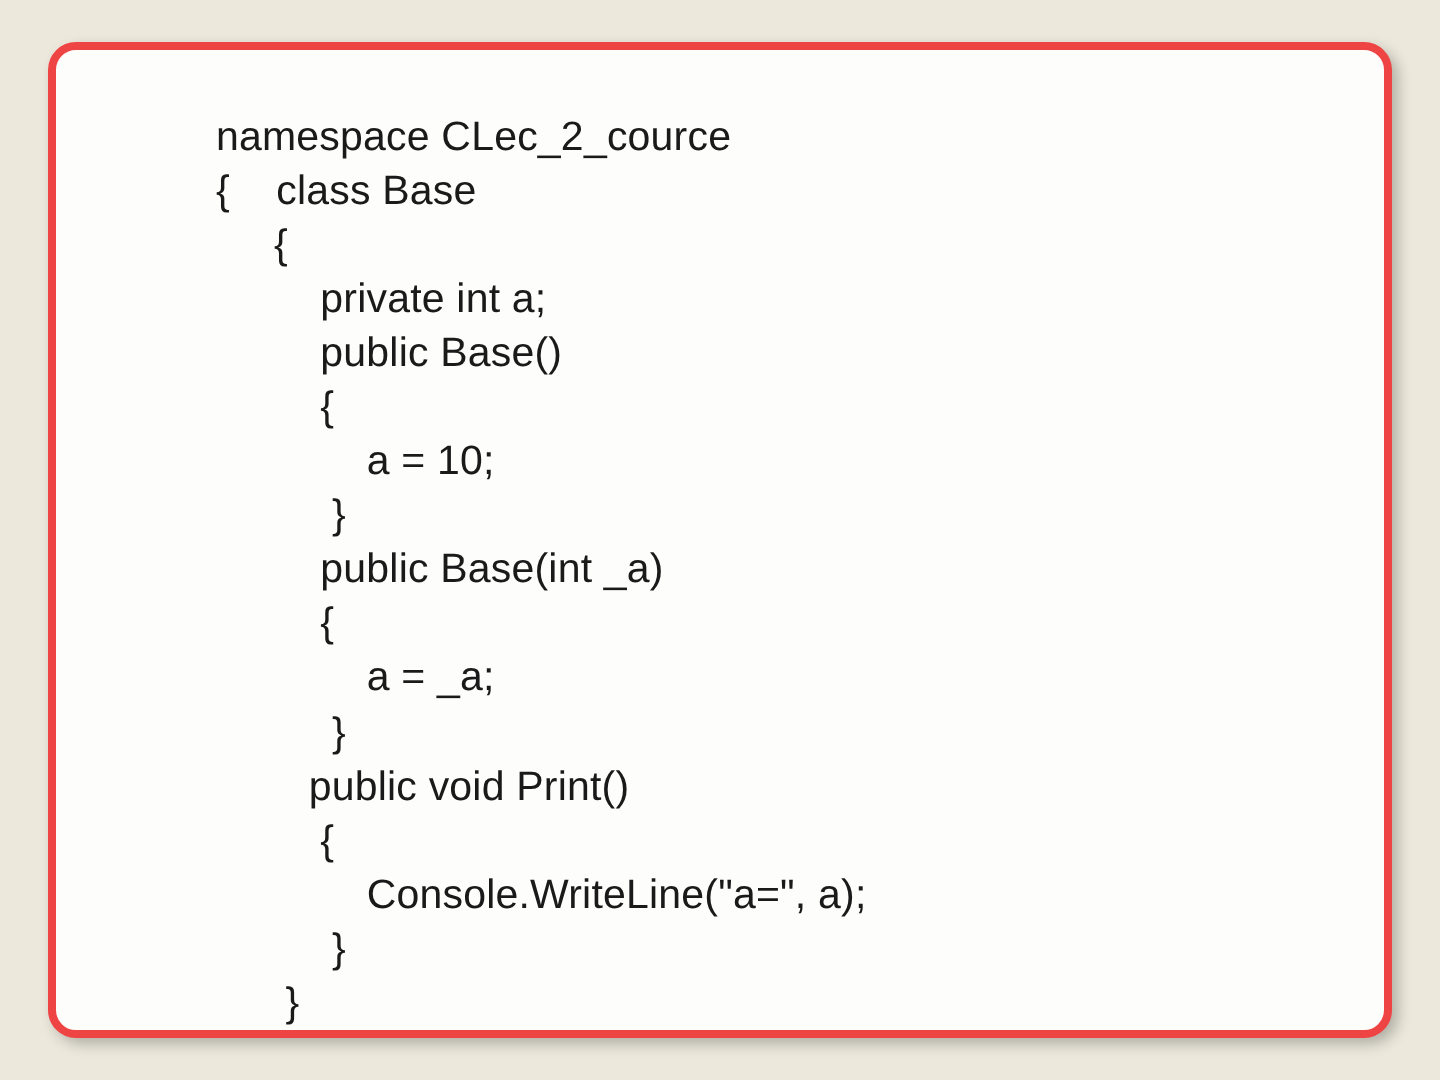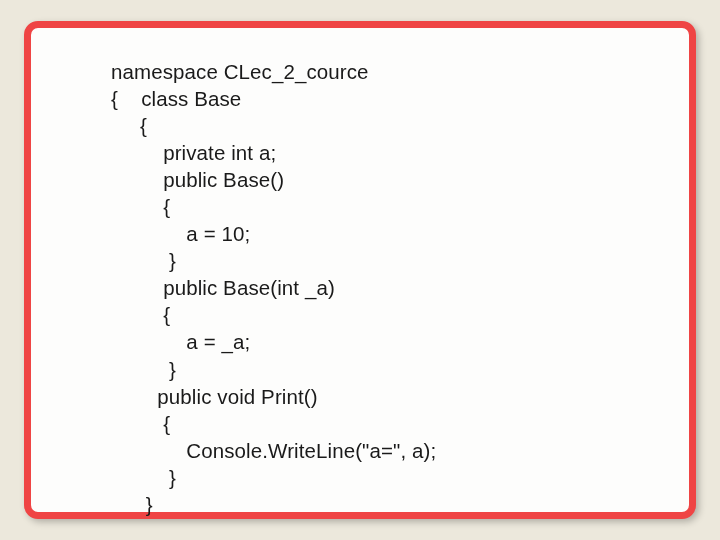--- a/index.html
+++ b/index.html
@@ -10,21 +10,21 @@
       font-family: Verdana, Geneva, sans-serif;
       display: flex;
       align-items: center;
       justify-content: center;
       overflow: hidden;
     }
     .card {
       width: 672px;
       height: 498px;
       background: #fdfdfc;
-      border: 7px solid #ef4444;
+      border: 4px solid #ef4444;
       border-radius: 14px;
       box-shadow: 3px 3px 7px rgba(0,0,0,0.25);
       padding: 30px 28px 10px 80px;
       position: relative;
     }
     .code {
       font-family: Verdana, Geneva, sans-serif;
       font-size: 20.5px;
       color: #1a1a1a;
       line-height: 1.32;

